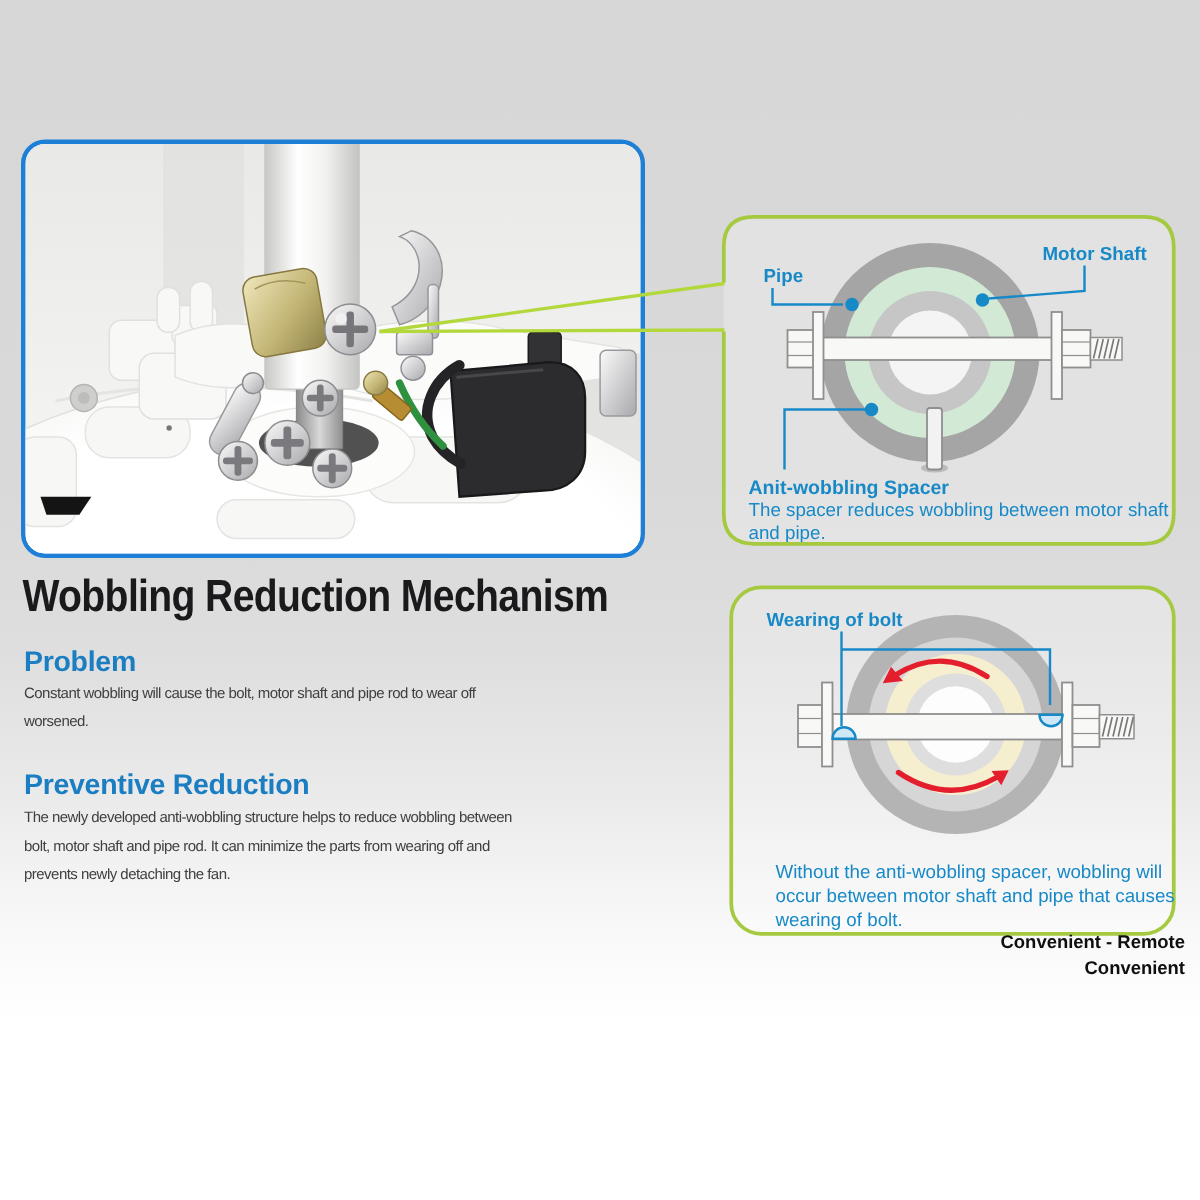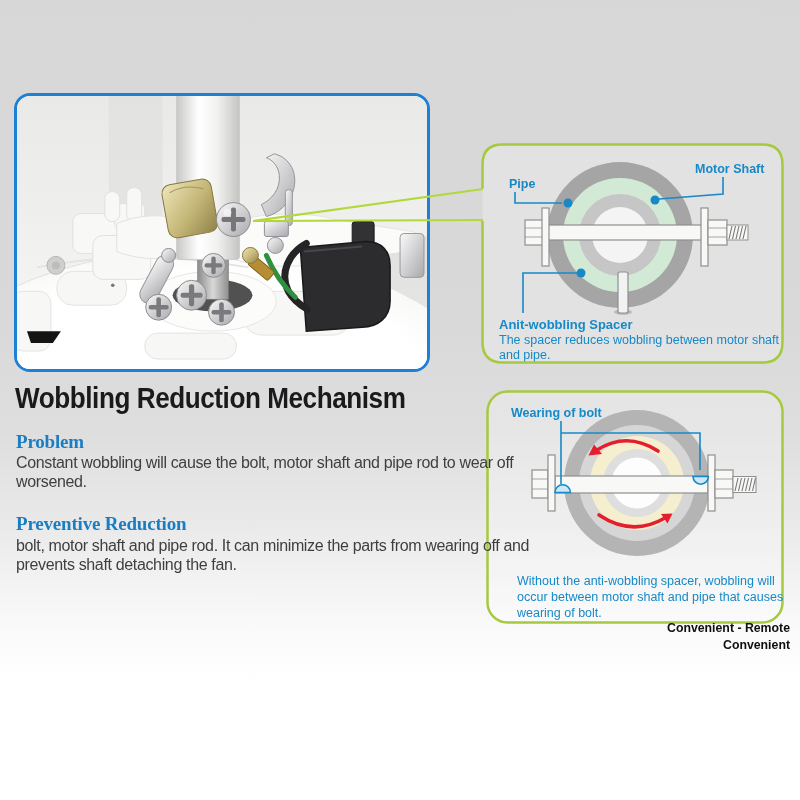--- a/index.html
+++ b/index.html
@@ -20,23 +20,23 @@
   .dlbl{font-size:12.5px;font-weight:700;}
   .dbody{font-size:12.5px;font-weight:400;}
   .dtitle{font-size:13px;font-weight:700;}
   .page-title{
     position:absolute;left:15px;top:381px;margin:0;
     font-size:30px;font-weight:700;color:#1a1a1c;letter-spacing:-0.5px;
     transform:scaleX(0.87);transform-origin:left top;white-space:nowrap;
   }
   .sec-h{
     position:absolute;left:16px;margin:0;
-    font-size:19px;font-weight:700;color:#1b7ec2;letter-spacing:-0.2px;font-family:Liberation Serif, serif;
-  }
-  .sec-p{position:absolute;left:16px;font-size:16px;color:#3f3f3f;letter-spacing:-0.35px;}
+    font-size:19px;font-weight:700;color:#1b7ec2;letter-spacing:-0.2px;
+  }
+  .sec-p{position:absolute;left:16px;font-size:10px;color:#3f3f3f;letter-spacing:-0.35px;}
   .sec-p div{line-height:19px;white-space:nowrap;}
   .corner-note{
     position:absolute;right:10px;top:620px;text-align:right;
     font-size:12.3px;font-weight:700;color:#0f0f0f;line-height:16.5px;
   }
 </style>
 </head>
 <body>
 
 <div class="canvas">
@@ -268,22 +268,23 @@
   <h1 class="page-title">Wobbling Reduction Mechanism</h1>
 
   <h2 class="sec-h" style="top:431px">Problem</h2>
   <div class="sec-p" style="top:453px">
     <div>Constant wobbling will cause the bolt, motor shaft and pipe rod to wear off</div>
     <div>worsened.</div>
   </div>
 
   <h2 class="sec-h" style="top:513px">Preventive Reduction</h2>
   <div class="sec-p" style="top:536px">
+    <div>The newly developed anti-wobbling structure helps to reduce wobbling between</div>
     <div>bolt, motor shaft and pipe rod. It can minimize the parts from wearing off and</div>
-    <div>prevents shaft detaching the fan.</div>
+    <div>prevents newly detaching the fan.</div>
   </div>
 
   <div class="corner-note">
     <div>Convenient - Remote</div>
     <div>Convenient</div>
   </div>
 
 </div>
 
 </body></html>

